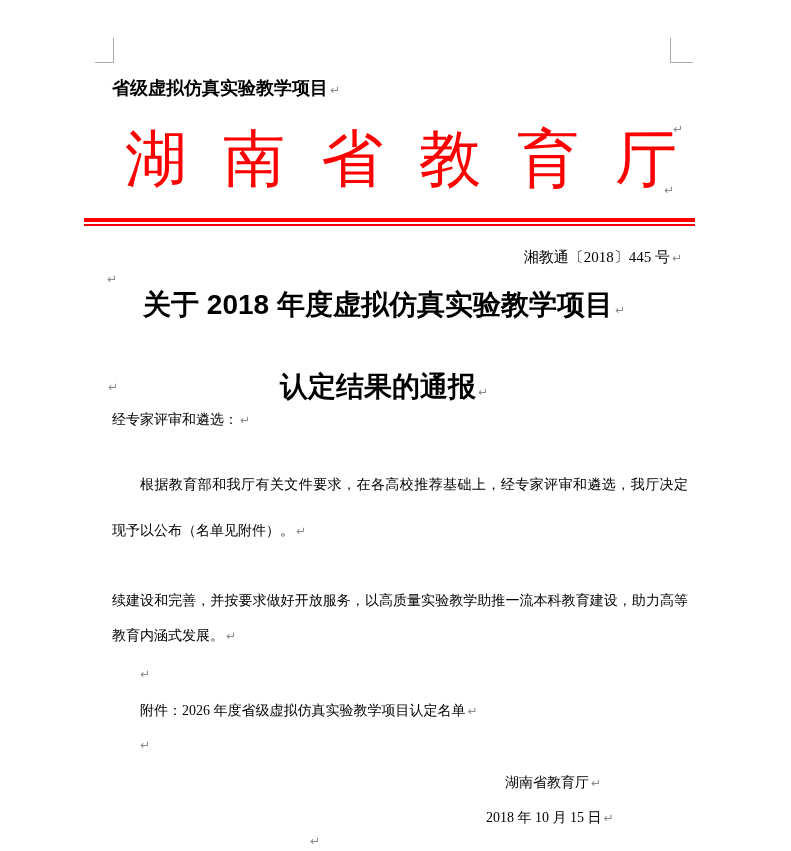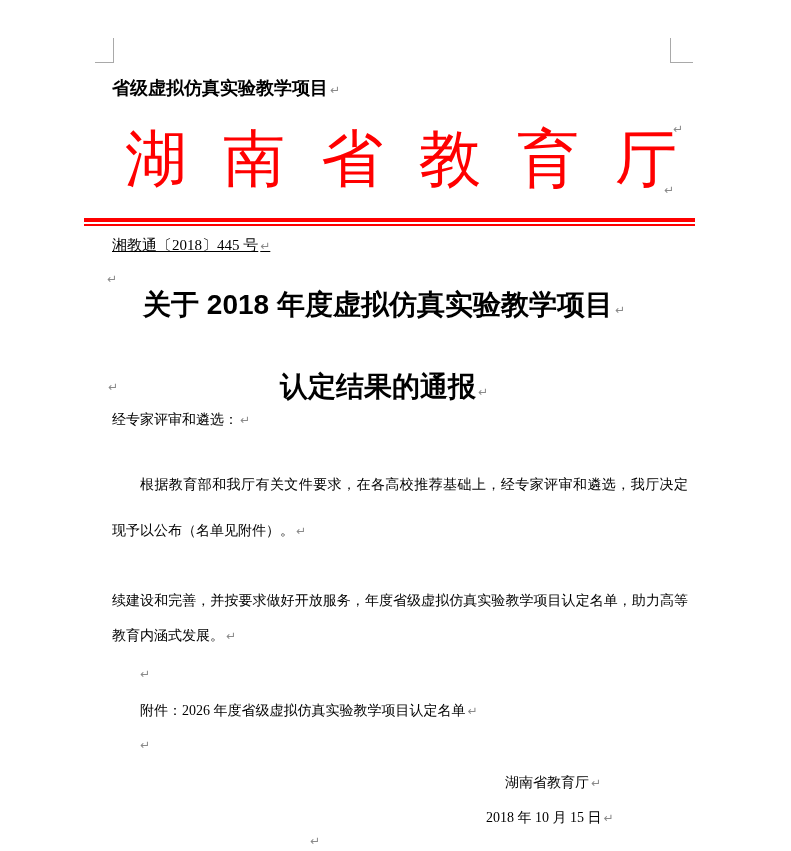--- a/index.html
+++ b/index.html
@@ -17,21 +17,21 @@
   .page-edge{left:786px;top:0;width:2px;height:851px;background:#595959;}
   
   .header-label{left:112px;top:76px;font-family:"Liberation Sans","DejaVu Sans",sans-serif;
     font-weight:700;font-size:18px;white-space:nowrap;}
   
   .agency{left:125px;top:124px;font-size:62px;line-height:1.15;color:#FF0000;
     letter-spacing:36px;white-space:nowrap;font-family:"Liberation Serif","DejaVu Serif",serif;}
   
   .red-rule{left:84px;top:218px;width:611px;height:2px;
     border-top:4px solid #FF0000;border-bottom:2px solid #FF0000;}
-  .doc-number{left:112px;top:236px;width:570px;font-size:15px;white-space:nowrap;text-decoration:underline;}
+  .doc-number{left:112px;top:248px;width:570px;text-align:right;font-size:15px;white-space:nowrap;}
   
   .title-line{left:96px;width:576px;text-align:center;white-space:nowrap;
     font-family:"Liberation Sans","DejaVu Sans",sans-serif;font-weight:700;font-size:28px;}
   
   .body-line{left:112px;width:576px;font-size:14px;line-height:22px;}
   .just{text-align:justify;text-align-last:justify;}
   .indent{text-indent:28px;}
   .nowrapline{white-space:nowrap;}
   
   .pmark{color:#8a8a8a;font-family:"DejaVu Sans",sans-serif;font-size:12px;
@@ -75,21 +75,21 @@
 
   <div class="abs body-line nowrapline" style="top:409px;">
     <span>经专家评审和遴选：</span><span class="pmark">↵</span>
   </div>
 
   <div class="abs body-line just indent" style="top:450px;margin-top:24px;">根据教育部和我厅有关文件要求，在各高校推荐基础上，经专家评审和遴选，我厅决定</div>
   <div class="abs body-line nowrapline" style="top:520px;">
     <span>现予以公布（名单见附件）。</span><span class="pmark">↵</span>
   </div>
 
-  <div class="abs body-line just" style="top:590px;">续建设和完善，并按要求做好开放服务，年度省级虚拟仿真实验教学项目认定名单，助力高等</div>
+  <div class="abs body-line just" style="top:590px;">续建设和完善，并按要求做好开放服务，以高质量实验教学助推一流本科教育建设，助力高等</div>
   <div class="abs body-line nowrapline" style="top:625px;">
     <span>教育内涵式发展。</span><span class="pmark">↵</span>
   </div>
 
   <span class="pmark-abs" style="left:140px;top:667px;">↵</span>
 
   <div class="abs body-line nowrapline" style="left:140px;top:700px;">
     <span>附件：2026 年度省级虚拟仿真实验教学项目认定名单</span><span class="pmark">↵</span>
   </div>
 

